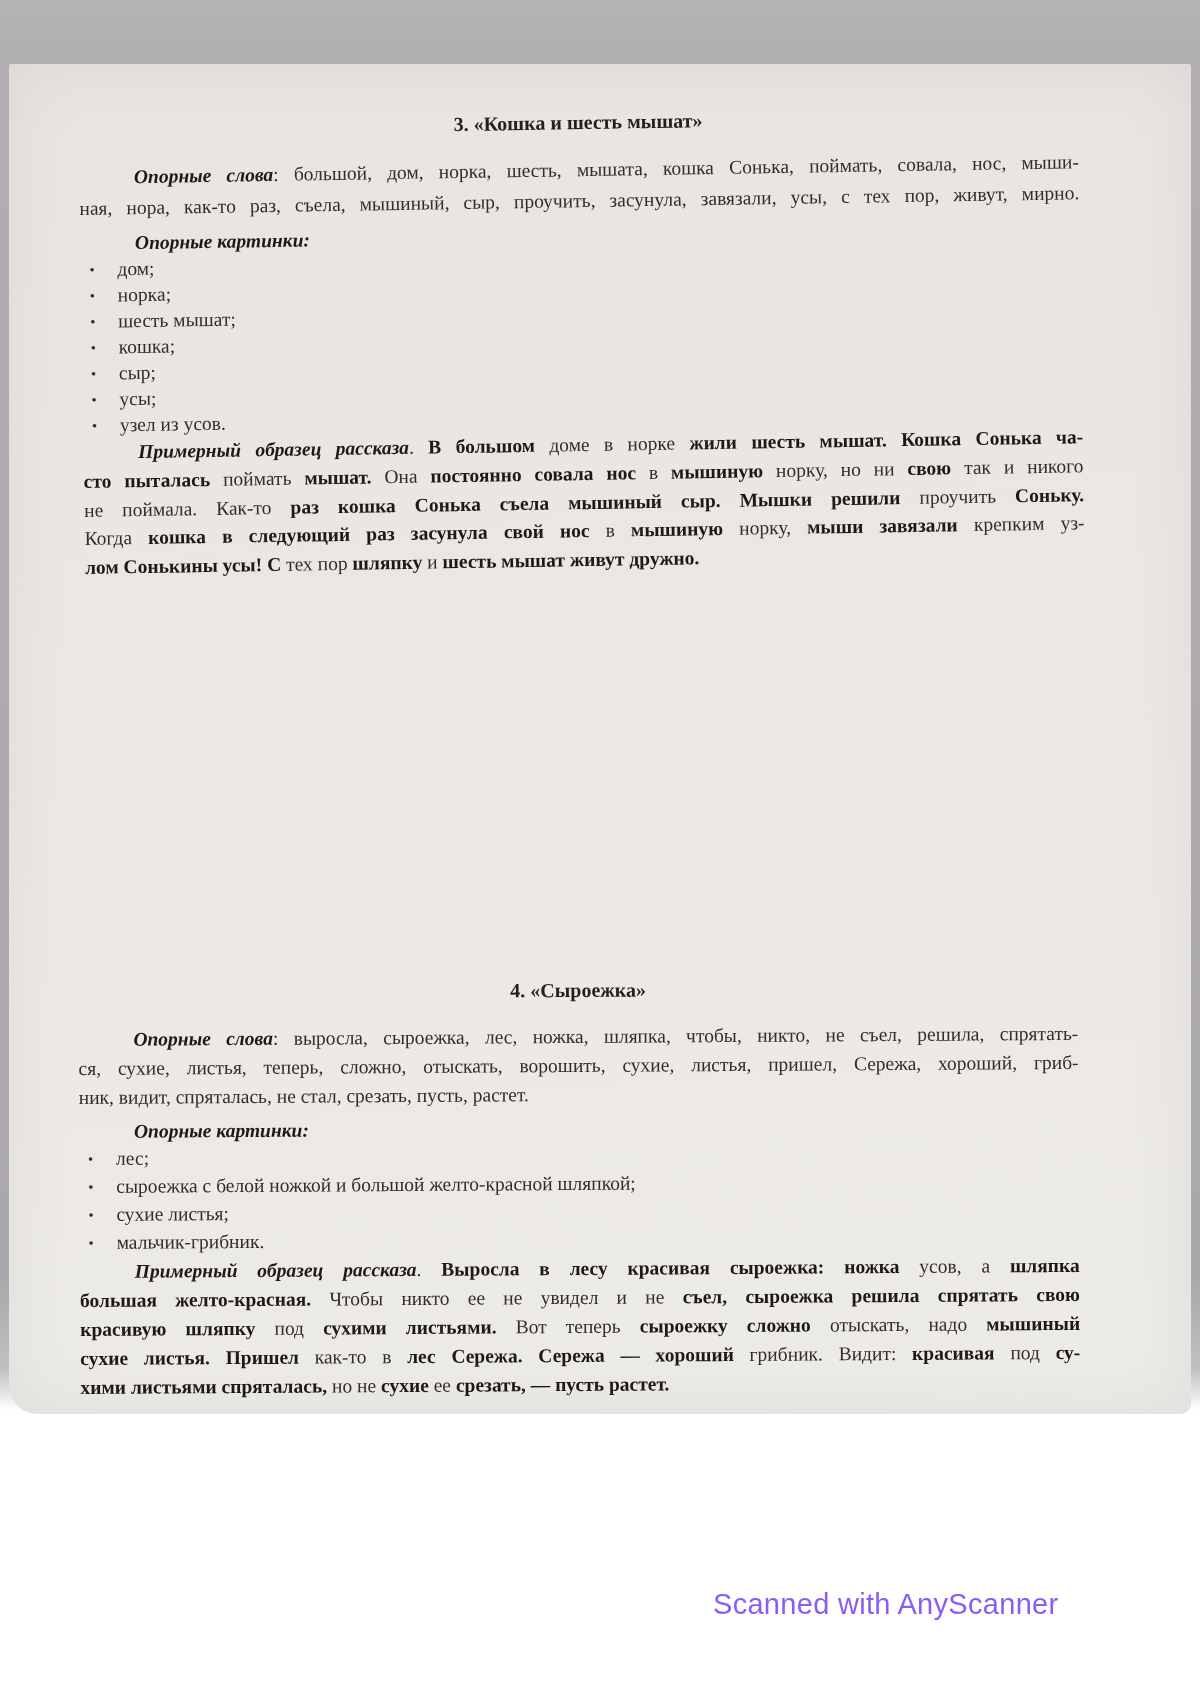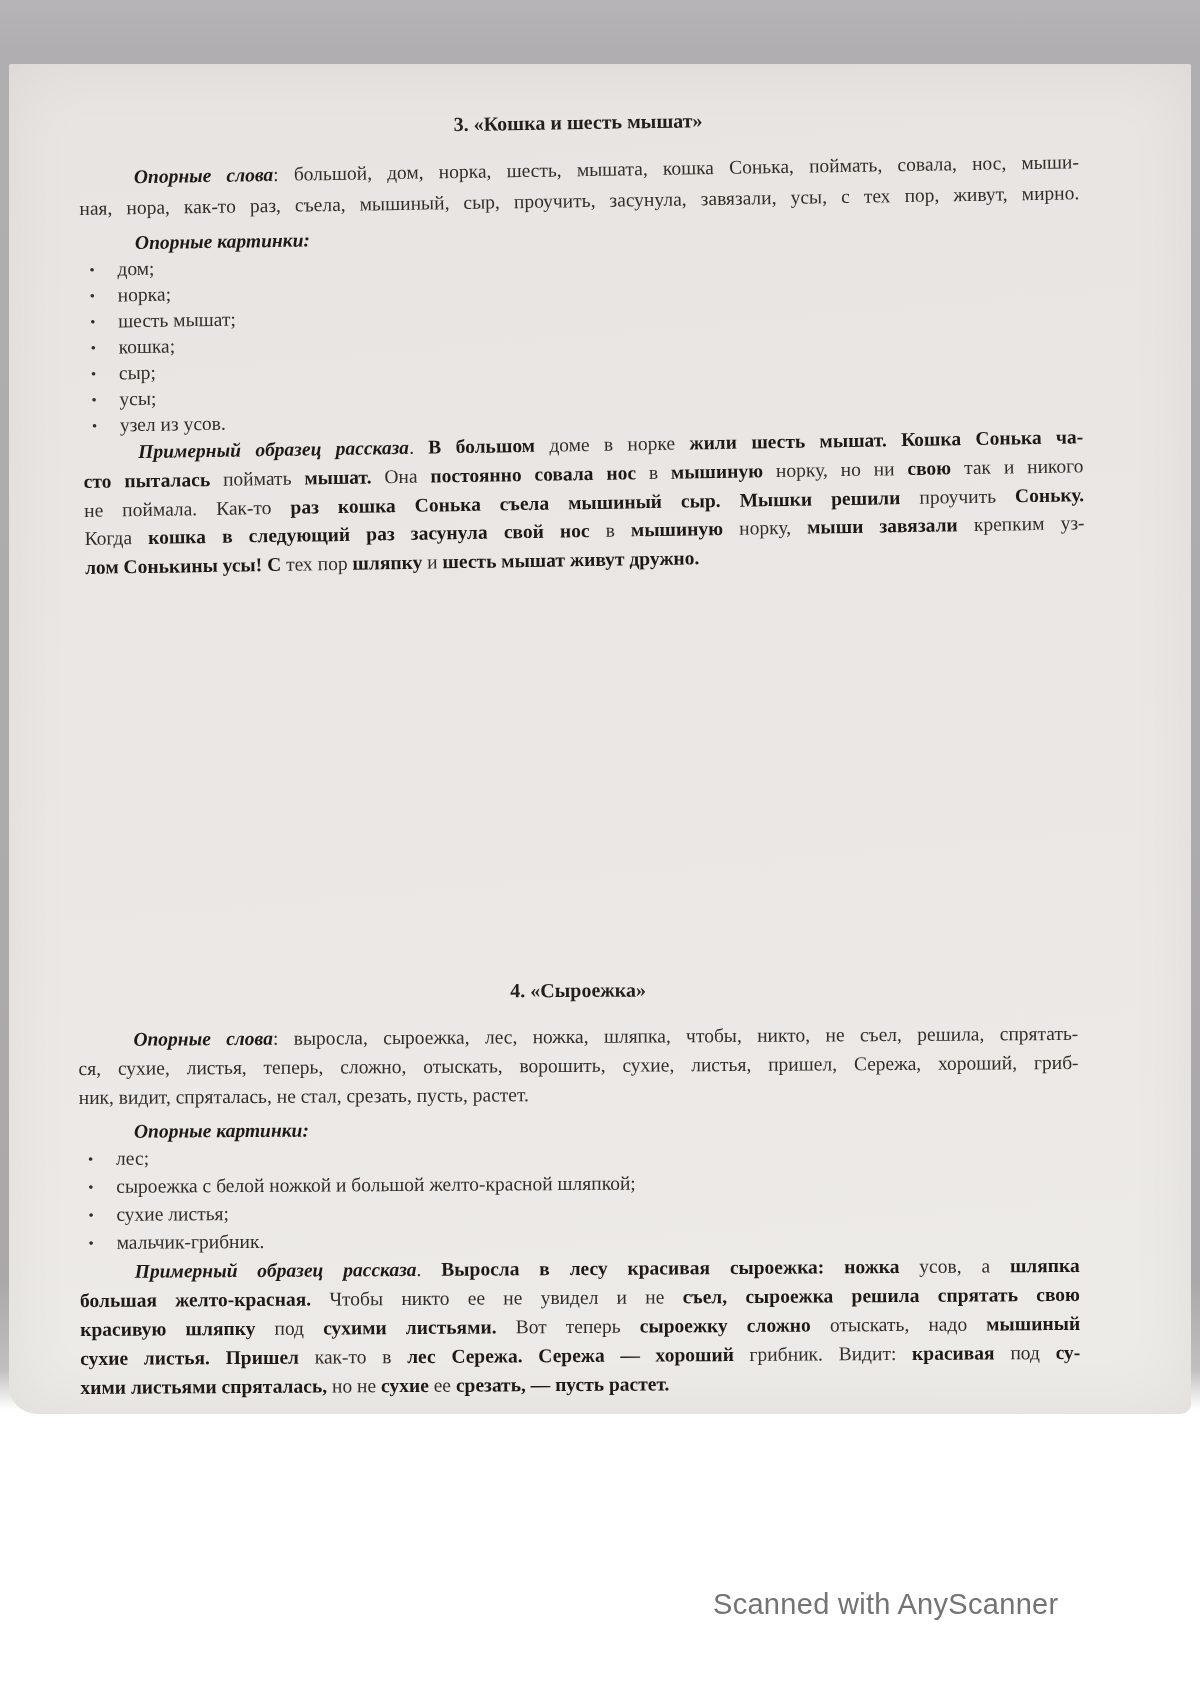--- a/index.html
+++ b/index.html
@@ -33,21 +33,21 @@
   .lbl .line{line-height:27px}
   .story3 .line{line-height:28.8px}
   .story4 .line{line-height:29px}
   .brow{display:flex;font-size:19.5px;color:#332d26}
   .sec3 .brow{line-height:26px}
   .sec4 .brow{line-height:28px}
   .bdot{width:37px;padding-left:9px;box-sizing:border-box;font-size:15px}
   .btxt{flex:1}
   .watermark{
     position:absolute;top:1588px;left:713px;
-    font-family:"Liberation Sans",sans-serif;font-size:29px;color:#737373;letter-spacing:.3px;
+    font-family:"Liberation Sans",sans-serif;font-size:29px;color:#8b5cf6;letter-spacing:.3px;
   }
 </style>
 </head>
 <body>
 
 <div class="backdrop"></div>
 
 <div class="paper">
   <div class="content">
 

